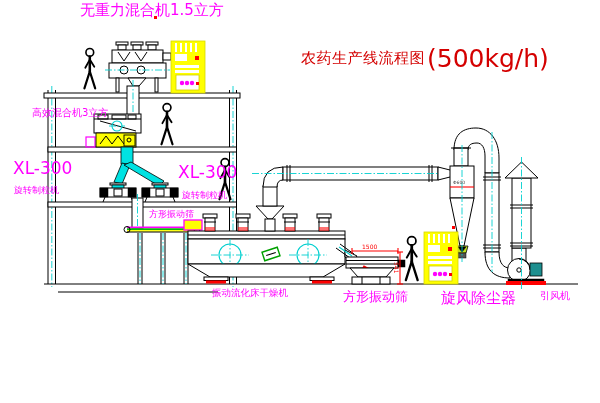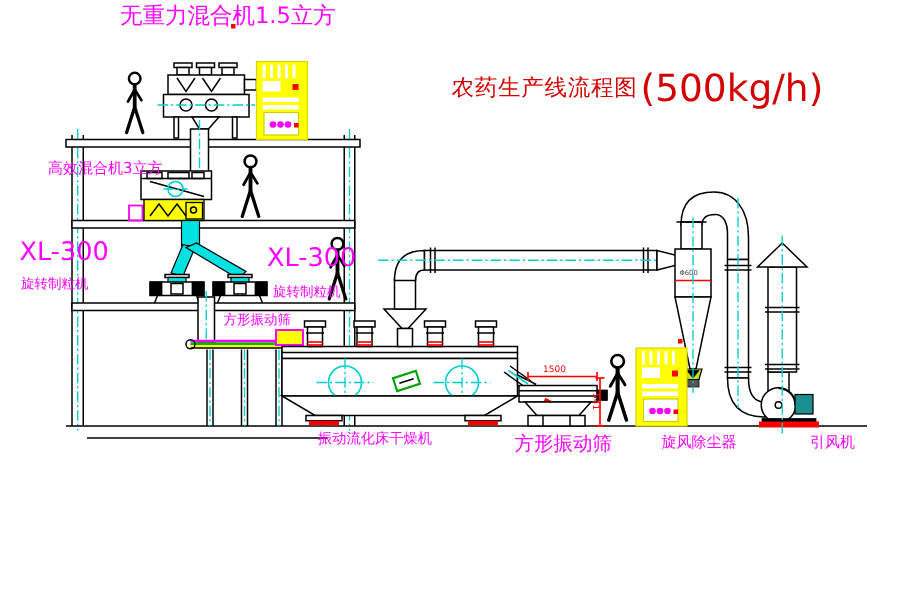--- a/index.html
+++ b/index.html
@@ -321,20 +321,20 @@
 
 <div class="lbl" style="left:80px;top:3px;font-size:15px">无重力混合机1.5立方</div>
 <div class="lbl" style="left:32px;top:108px;font-size:10px">高效混合机3立方</div>
 <div class="lbl" style="left:13px;top:160px;font-size:17px">XL-300</div>
 <div class="lbl" style="left:14px;top:186px;font-size:9px">旋转制粒机</div>
 <div class="lbl" style="left:178px;top:164px;font-size:17px">XL-300</div>
 <div class="lbl" style="left:182px;top:191px;font-size:9px">旋转制粒机</div>
 <div class="lbl" style="left:149px;top:210px;font-size:9px">方形振动筛</div>
 <div class="lbl" style="left:212px;top:288px;font-size:9.5px">振动流化床干燥机</div>
 <div class="lbl" style="left:343px;top:290px;font-size:13px">方形振动筛</div>
-<div class="lbl" style="left:441px;top:291px;font-size:10px">旋风除尘器</div>
+<div class="lbl" style="left:441px;top:291px;font-size:15px">旋风除尘器</div>
 <div class="lbl" style="left:540px;top:291px;font-size:10px">引风机</div>
 
 <div class="dim" style="left:362px;top:244px;font-size:6px">1500</div>
 <div class="dim" style="left:399px;top:262px;font-size:6px;transform:rotate(90deg);transform-origin:0 0">541</div>
 <div class="tiny" style="left:453px;top:181px;font-size:4.5px">Φ600</div>
 
 </div>
 
 </body></html>

